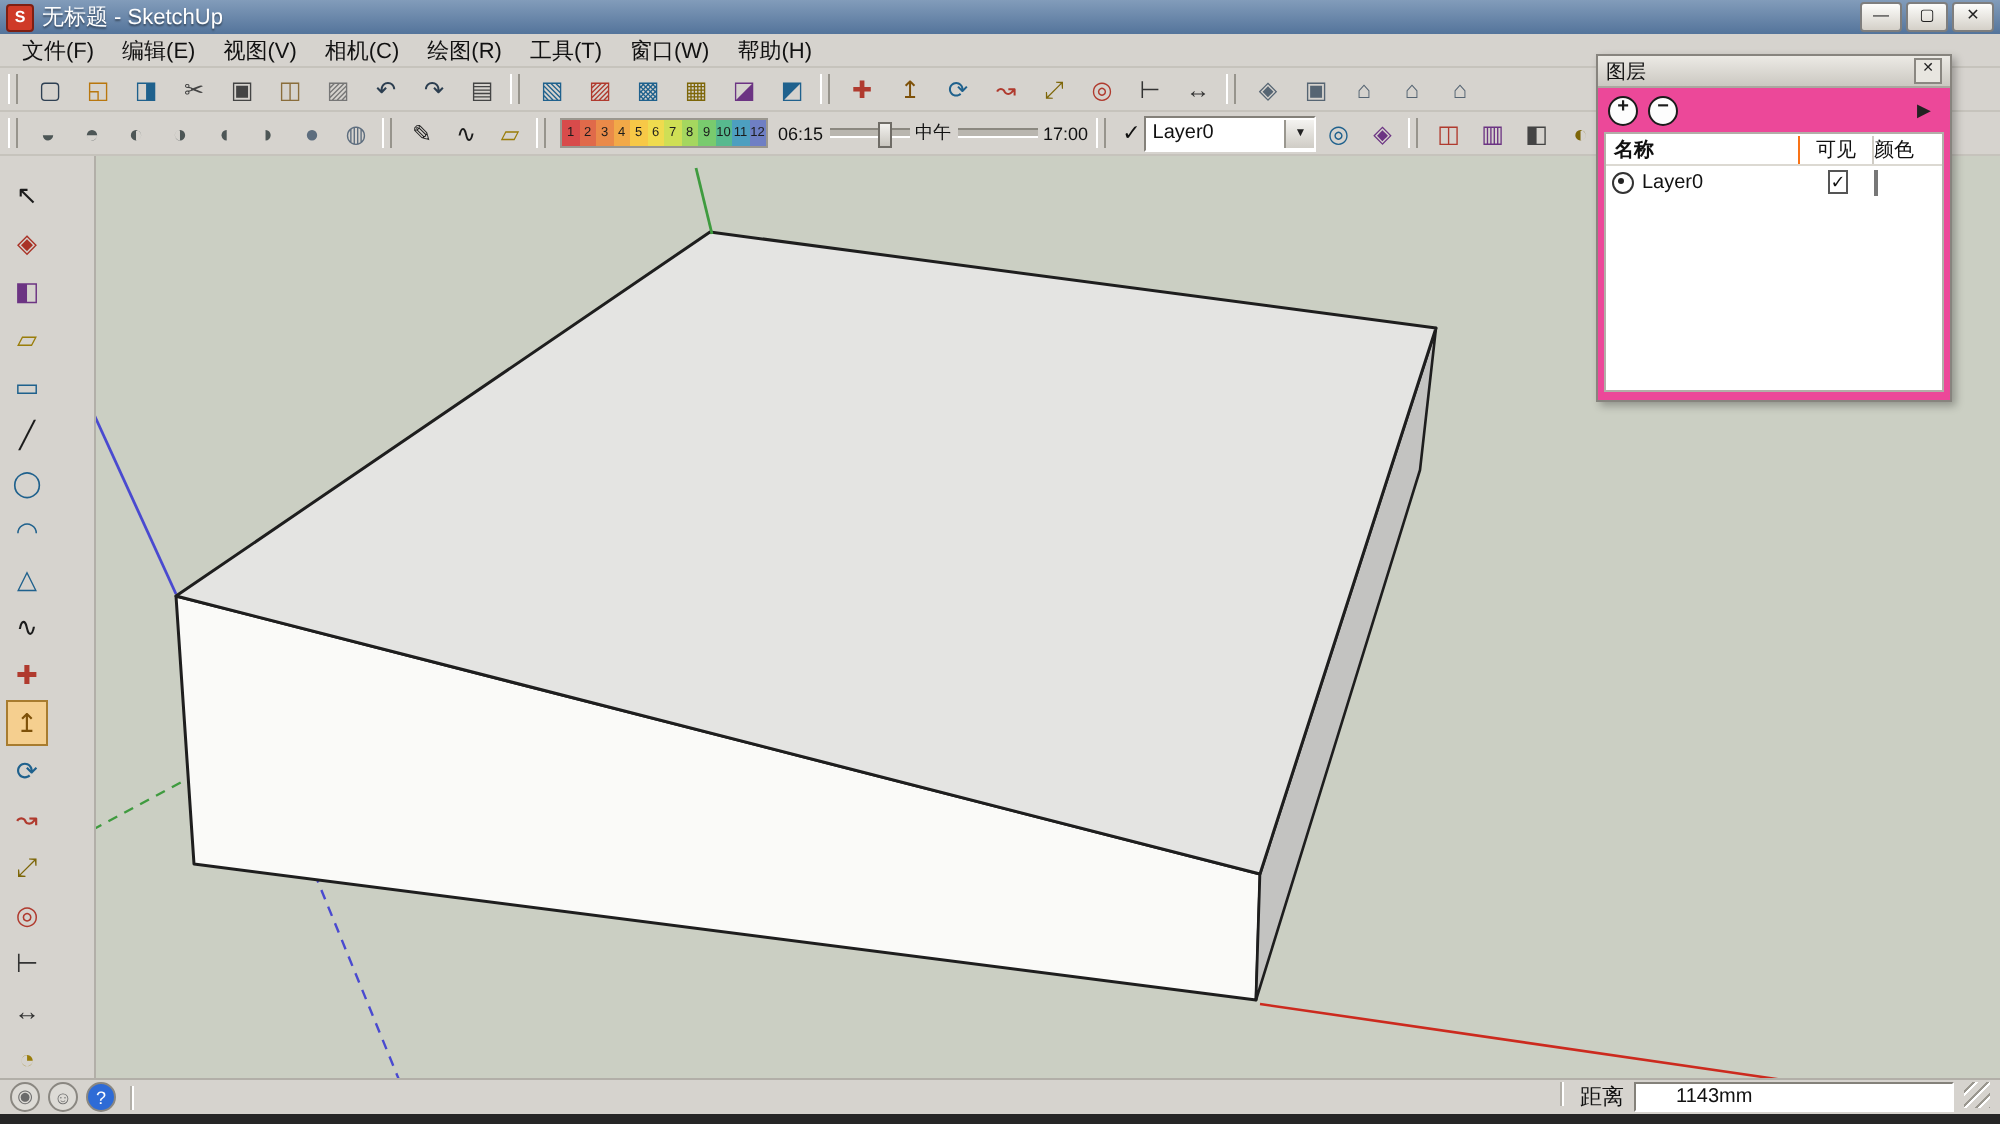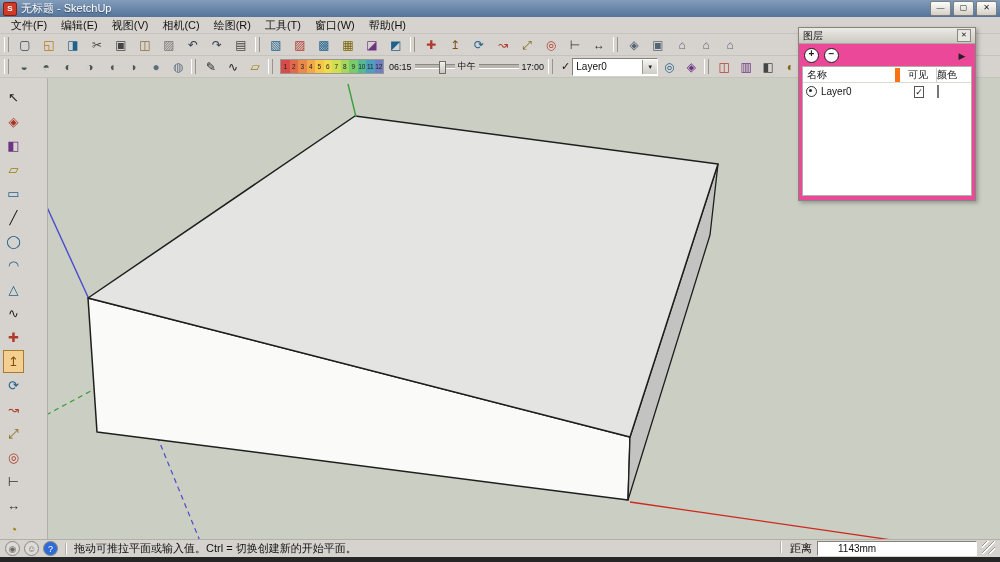--- a/index.html
+++ b/index.html
@@ -51,21 +51,21 @@
     border:1px solid #87847e;box-shadow:2px 2px 4px rgba(0,0,0,.28);z-index:5;}
   .panel-title{height:15px;background:linear-gradient(#eceae5,#cbc8c1);display:flex;align-items:center;padding:0 4px;
     font-size:10px;color:#111;border-bottom:1px solid #aaa79f;}
   .panel-close{margin-left:auto;width:12px;height:11px;border:1px solid #8a8781;background:#e8e6e0;font-size:7px;line-height:9px;text-align:center;color:#222;}
   .panel-toolbar{display:flex;align-items:center;padding:4px 5px 3px 5px;gap:5px;}
   .circle-btn{width:13px;height:13px;border:1.5px solid #1c1c1c;border-radius:50%;background:#fdfdfd;
     font-size:10px;line-height:10px;text-align:center;font-weight:bold;color:#1c1c1c;}
   .detail-btn{margin-left:auto;width:16px;height:14px;display:flex;align-items:center;justify-content:center;font-size:9px;color:#222;}
   .panel-table{background:#fff;border:1px solid #b2afa8;margin:0 3px;height:128px;display:flex;flex-direction:column;}
   .panel-header{display:flex;align-items:center;height:15px;font-size:10px;color:#111;border-bottom:1px solid #dcd9d2;}
-  .col-name{flex:1;padding-left:4px;border-right:5px solid #f97316;}
+  .col-name{flex:1;padding-left:4px;border-right:1px solid #f97316;font-weight:bold;}
   .col-vis{width:36px;text-align:center;border-right:1px solid #cfccc5;}
   .col-color{width:34px;}
   .panel-row{display:flex;align-items:center;height:17px;font-size:10px;color:#111;}
   .cell-name{flex:1;display:flex;align-items:center;gap:4px;padding-left:3px;}
   .radio{width:9px;height:9px;border:1px solid #333;border-radius:50%;position:relative;background:#fff;}
   .radio::after{content:"";position:absolute;left:2px;top:2px;width:3px;height:3px;border-radius:50%;background:#222;}
   .checkbox{width:10px;height:10px;border:1px solid #555;background:#fff;font-size:9px;line-height:9px;text-align:center;color:#111;margin:0 auto;}
   .swatch{width:13px;height:10px;border:1px solid #777;margin:0 auto;}
   
   .statusbar{position:absolute;left:0;right:0;bottom:5px;height:17px;background:#d6d3ce;border-top:1px solid #b2afa8;
@@ -521,21 +521,20 @@
 <div class="statusbar">
   <div class="tb-group" style="gap:4px;">
 
       <span class="sb-circle" style="color: rgb(107, 107, 107); background: rgb(221, 219, 214);">◉</span>
 
       <span class="sb-circle" style="color: rgb(107, 107, 107); background: rgb(221, 219, 214);">☺</span>
 
       <span class="sb-circle" style="color: rgb(255, 255, 255); background: rgb(46, 107, 214);">?</span>
     </div>
   <span class="sb-sep"></span>
-  <span class="hint">拖动可推拉平面或输入值。Ctrl = 切换创建新的开始平面。</span>
   <div class="measure">
     <span class="sb-sep"></span>
     <span class="measure-label">距离</span>
     <span class="measure-input">1143mm</span>
     <span class="grip"></span>
   </div>
 </div>
 <div class="bottombar"></div>
 
 </body></html>

